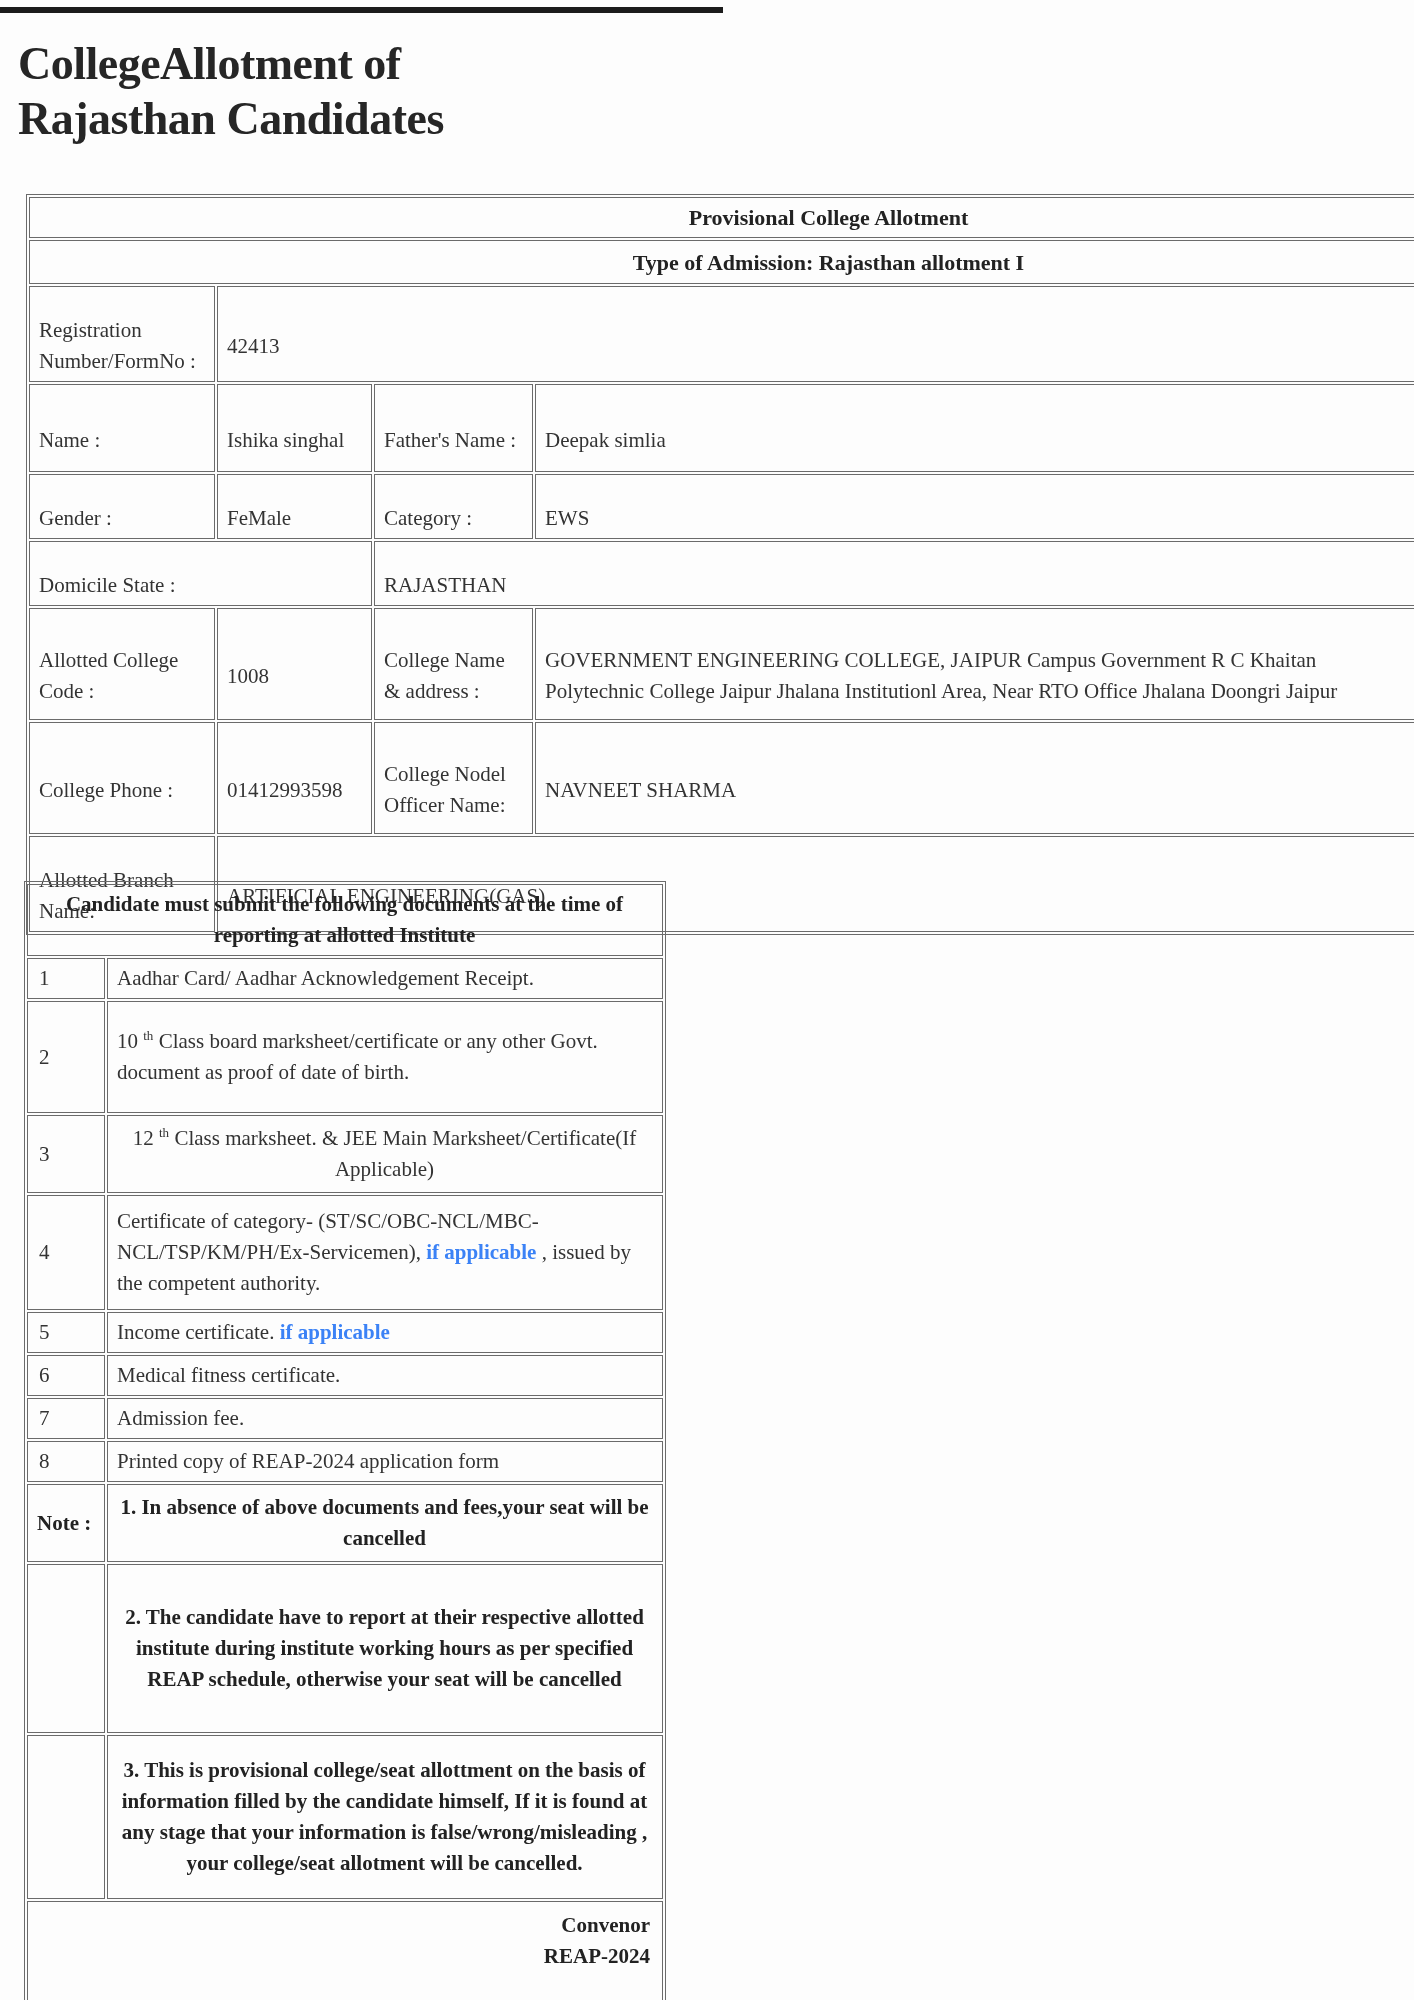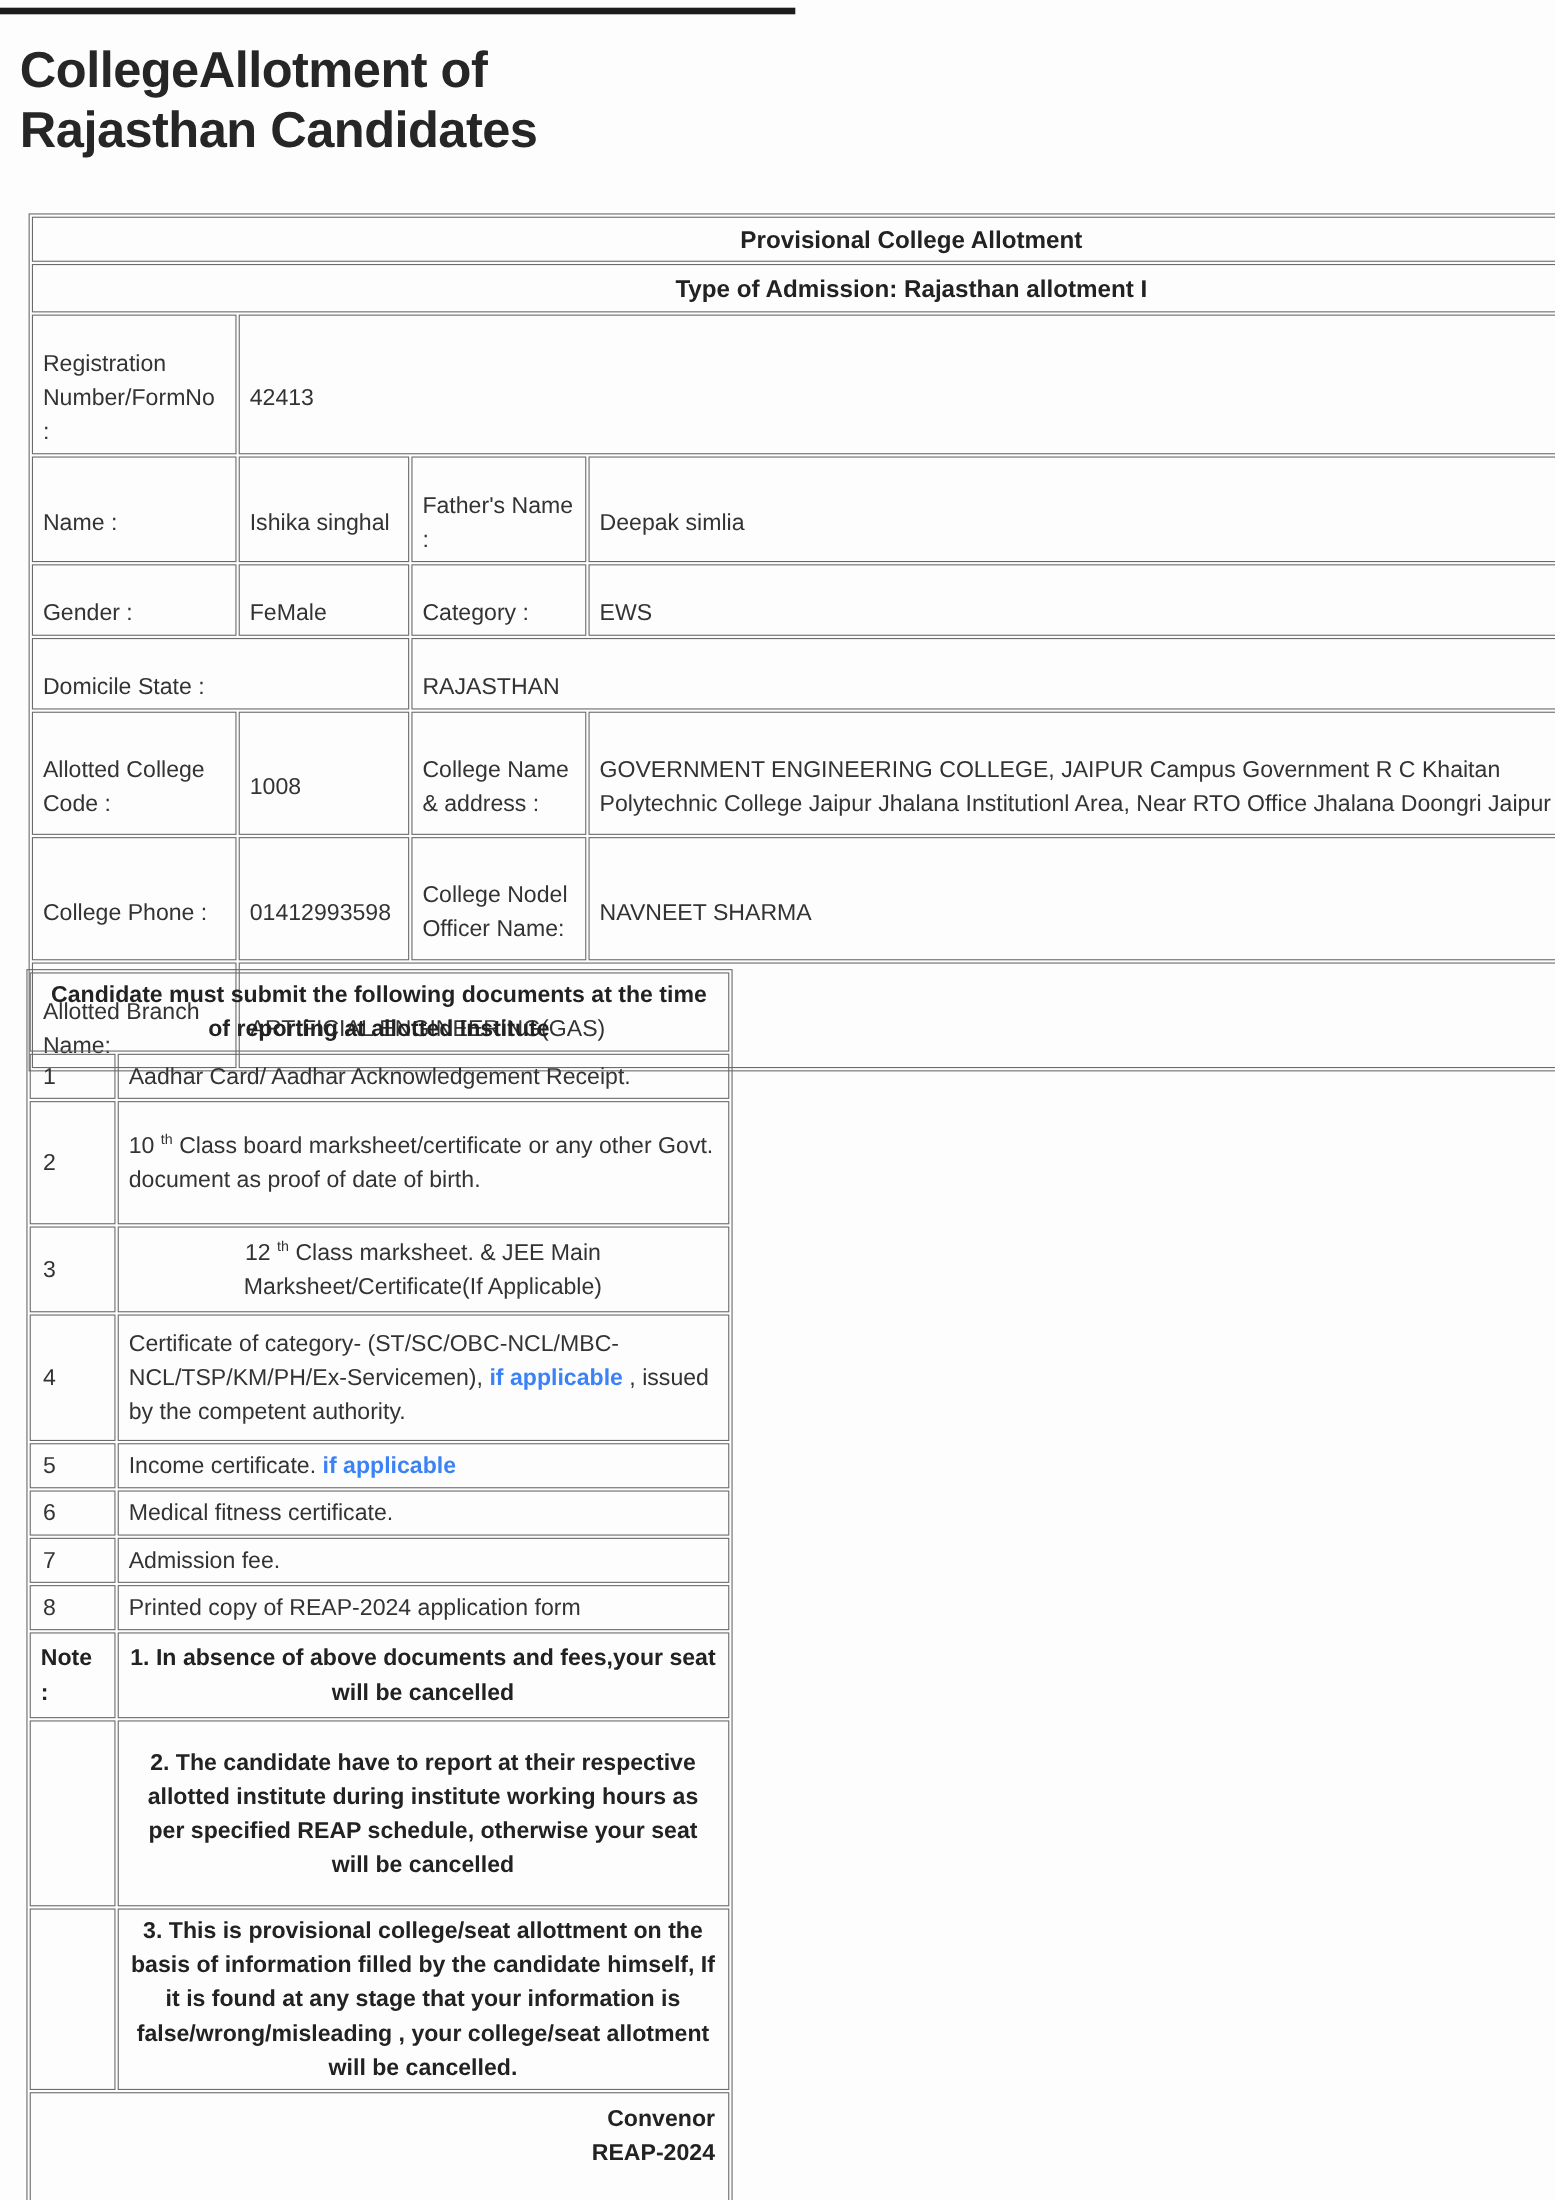--- a/index.html
+++ b/index.html
@@ -2,21 +2,21 @@
 <html><head>
 <meta charset="utf-8">
 <style>
   html,body{margin:0;padding:0;}
   body{
     width:1414px;height:2000px;overflow:hidden;position:relative;
     background:#fdfdfd;
     font-family:"Liberation Sans","DejaVu Sans",sans-serif;
     color:#333;
   }
-  #page{position:relative;width:1414px;height:2000px;overflow:hidden;filter:blur(0.35px);}
+  #page{position:relative;width:1414px;height:2000px;overflow:hidden;filter:blur(0.35px);font-family:Liberation Serif, serif;}
   .top-rule{position:absolute;left:0;top:7px;width:723px;height:6px;background:#1c1c1c;}
   #title{
     position:absolute;left:18px;top:36px;margin:0;
     font-size:46px;line-height:55px;font-weight:bold;color:#262626;letter-spacing:-0.5px;
   }
   table{border-collapse:separate;border-spacing:2px;background:transparent;}
   #t1,#t2{position:absolute;border:1px solid #6b6b6b;}
   #t1{left:26px;top:194px;width:1606px;table-layout:fixed;}
   #t2{left:24px;top:881px;width:642px;table-layout:fixed;}
   td{border:1px solid #6b6b6b;vertical-align:middle;

